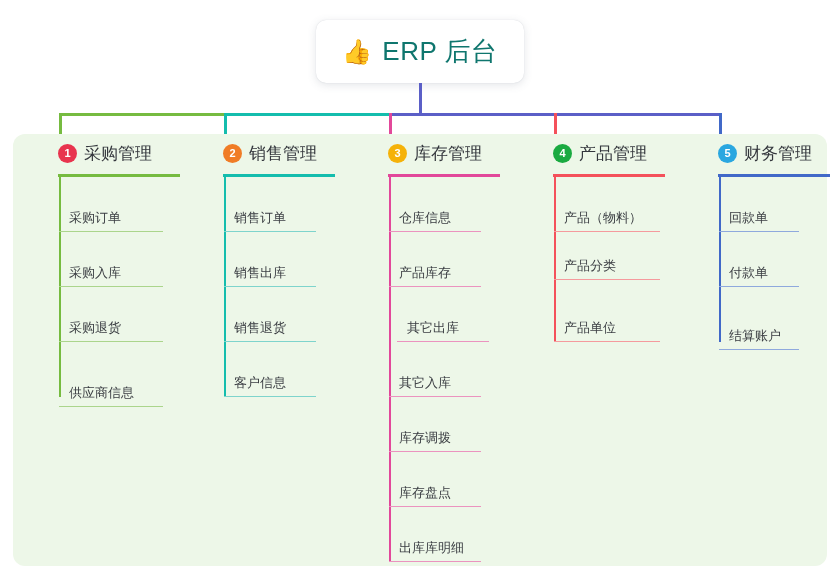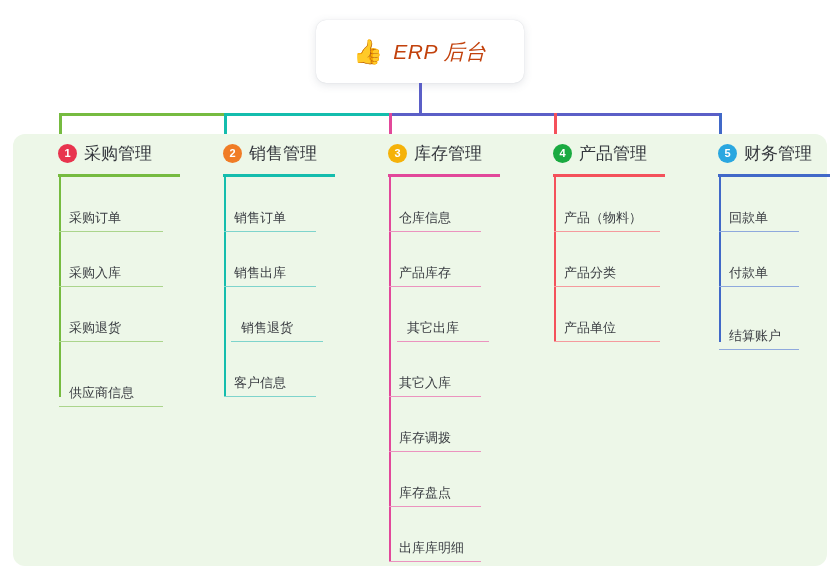--- a/index.html
+++ b/index.html
@@ -36,25 +36,24 @@
     align-items: center;
     justify-content: center;
     gap: 10px;
   }
   .root-emoji {
     font-size: 24px;
     line-height: 1;
     display: inline-block;
   }
   .root-label {
-    font-size: 21px;
-    color: #c2410c;
+    font-size: 26px;
+    color: #0f766e;
     letter-spacing: 0.5px;
     white-space: nowrap;
-    font-style: italic;
   }
 
   
   .conn {
     position: absolute;
   }
 
   
   .panel {
     position: absolute;
@@ -186,21 +185,21 @@
         <div class="head-rule" style="width: 112px; background: rgb(20, 189, 173);"></div>
         <div class="spine" style="left: 23px; height: 220px; background: rgb(20, 189, 173);"></div>
         <div class="sub-item" style="left: 23px; top: 66px; height: 26px; width: 92px;">
           <span class="sub-label">销售订单</span>
           <div class="sub-rule" style="width: 92px; background: rgb(126, 212, 204);"></div>
         </div>
         <div class="sub-item" style="left: 23px; top: 121px; height: 26px; width: 92px;">
           <span class="sub-label">销售出库</span>
           <div class="sub-rule" style="width: 92px; background: rgb(126, 212, 204);"></div>
         </div>
-        <div class="sub-item" style="left: 30px; top: 176px; height: 26px; width: 92px;">
+        <div class="sub-item" style="left: 23px; top: 176px; height: 26px; width: 92px;">
           <span class="sub-label">销售退货</span>
           <div class="sub-rule" style="width: 92px; background: rgb(126, 212, 204);"></div>
         </div>
         <div class="sub-item" style="left: 23px; top: 231px; height: 26px; width: 92px;">
           <span class="sub-label">客户信息</span>
           <div class="sub-rule" style="width: 92px; background: rgb(126, 212, 204);"></div>
         </div>
       </div>
       <div class="column" style="left: 366px;">
         <div class="col-head">
@@ -242,21 +241,21 @@
         <div class="col-head">
           <span class="badge" style="background: rgb(26, 170, 65);">4</span>
           <span class="col-title">产品管理</span>
         </div>
         <div class="head-rule" style="width: 112px; background: rgb(244, 81, 91);"></div>
         <div class="spine" style="left: 23px; height: 165px; background: rgb(244, 81, 91);"></div>
         <div class="sub-item" style="left: 23px; top: 66px; height: 26px; width: 106px;">
           <span class="sub-label">产品（物料）</span>
           <div class="sub-rule" style="width: 106px; background: rgb(245, 154, 157);"></div>
         </div>
-        <div class="sub-item" style="left: 23px; top: 121px; height: 26px; width: 106px; padding-left: 36px;">
+        <div class="sub-item" style="left: 23px; top: 114px; height: 26px; width: 106px; padding-left: 36px;">
           <span class="sub-label">产品分类</span>
           <div class="sub-rule" style="width: 106px; background: rgb(245, 154, 157);"></div>
         </div>
         <div class="sub-item" style="left: 23px; top: 176px; height: 26px; width: 106px;">
           <span class="sub-label">产品单位</span>
           <div class="sub-rule" style="width: 106px; background: rgb(245, 154, 157);"></div>
         </div>
       </div>
       <div class="column" style="left: 696px;">
         <div class="col-head">

